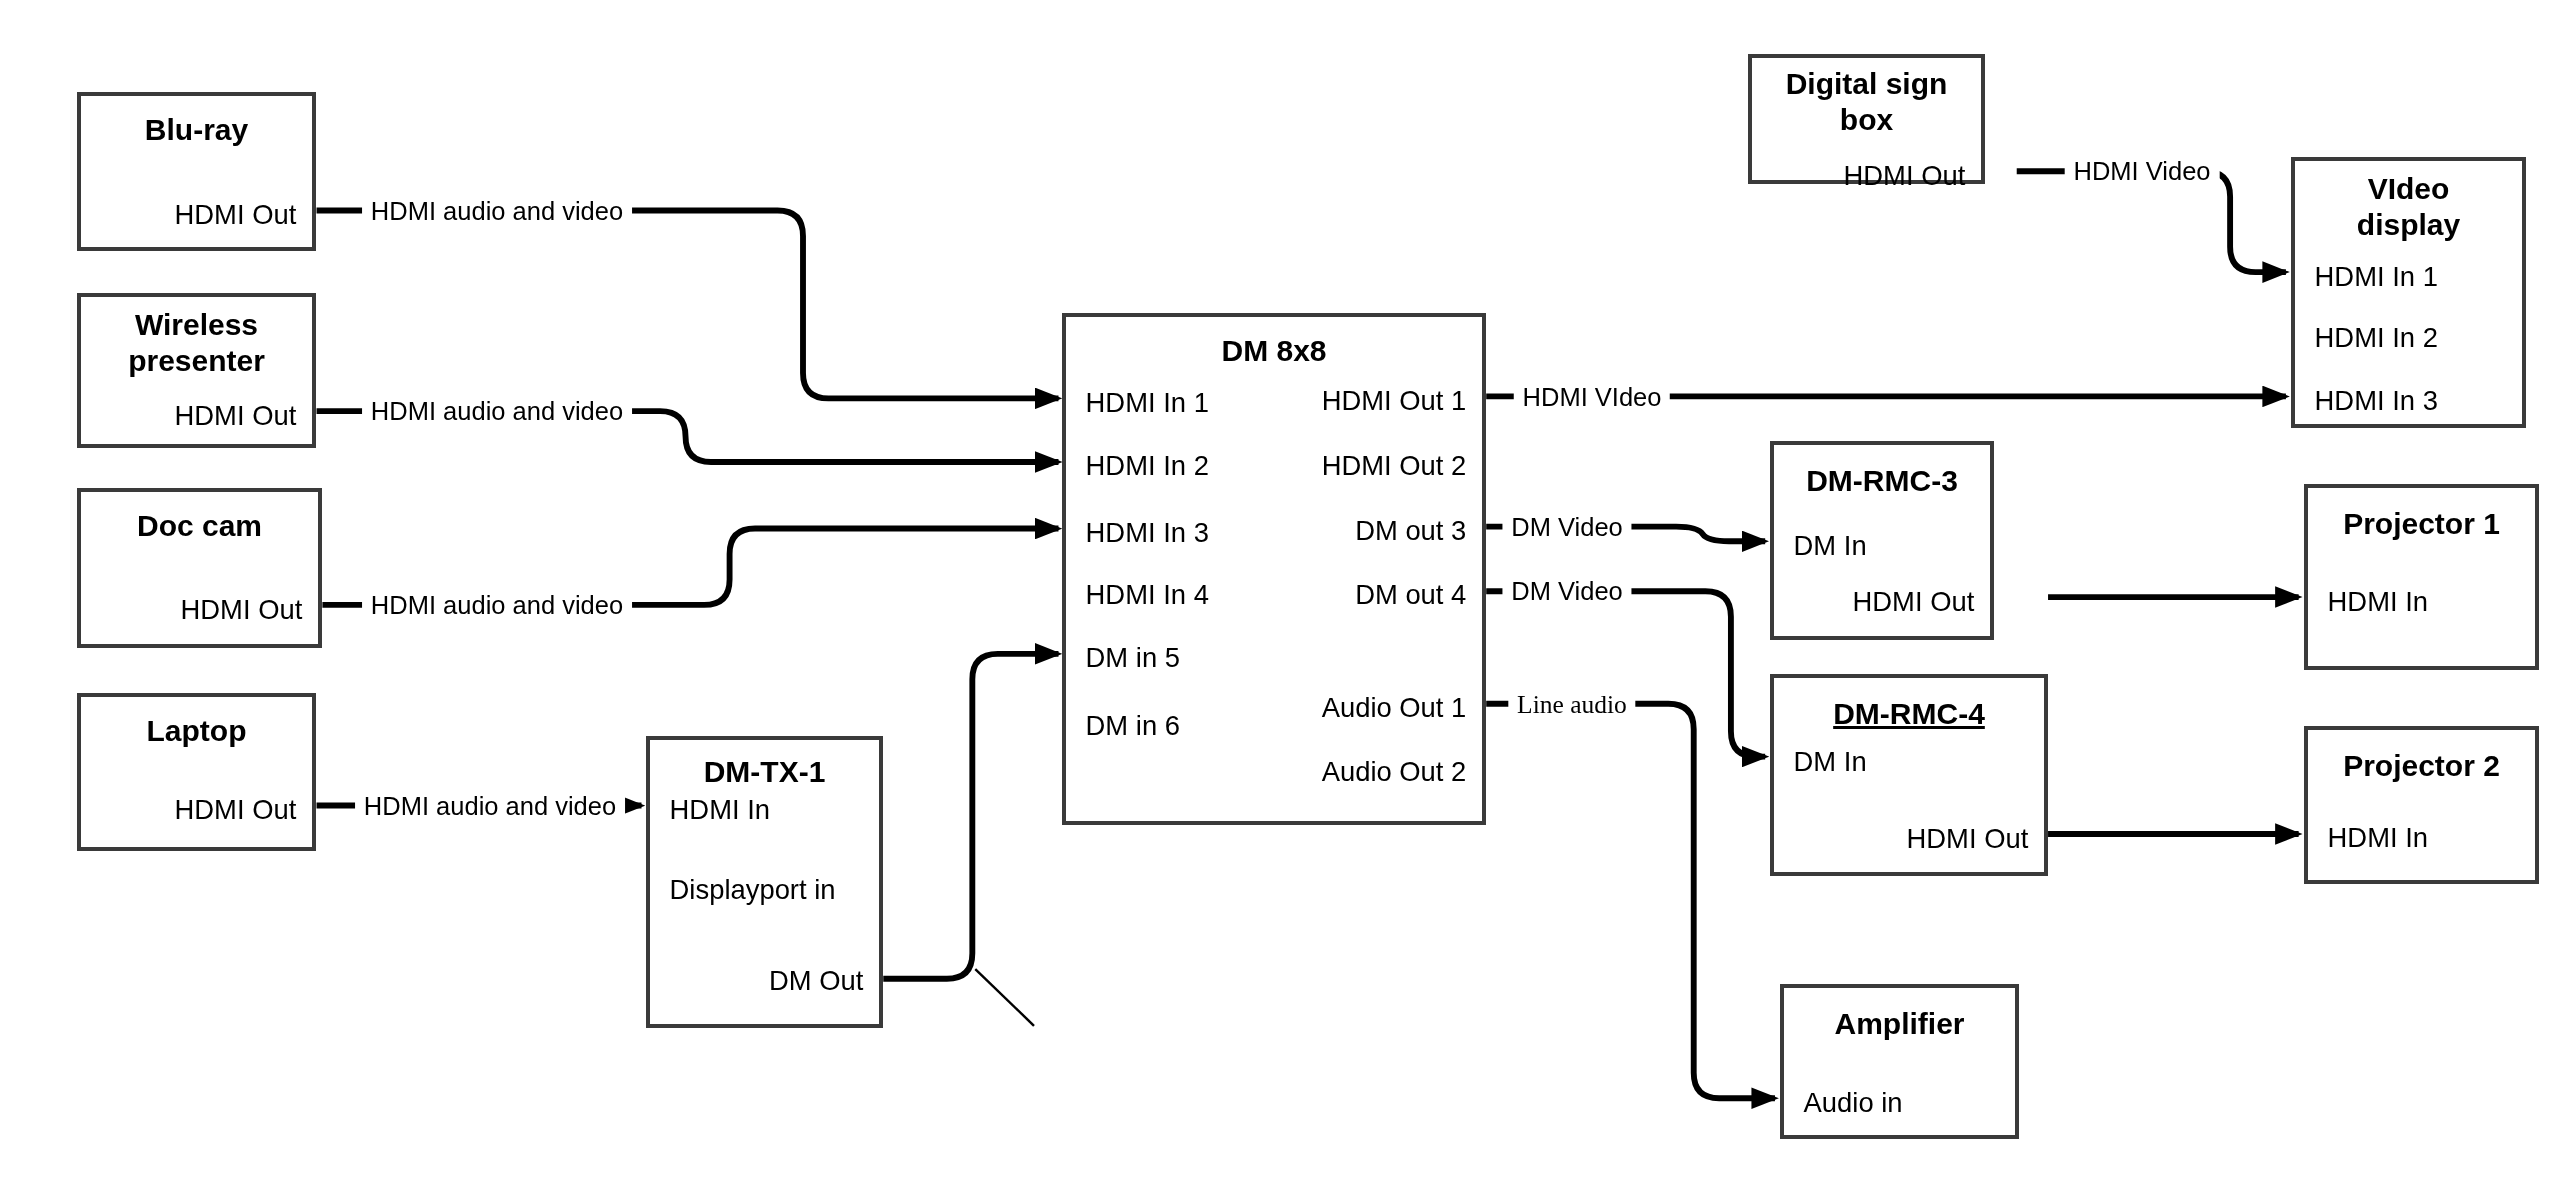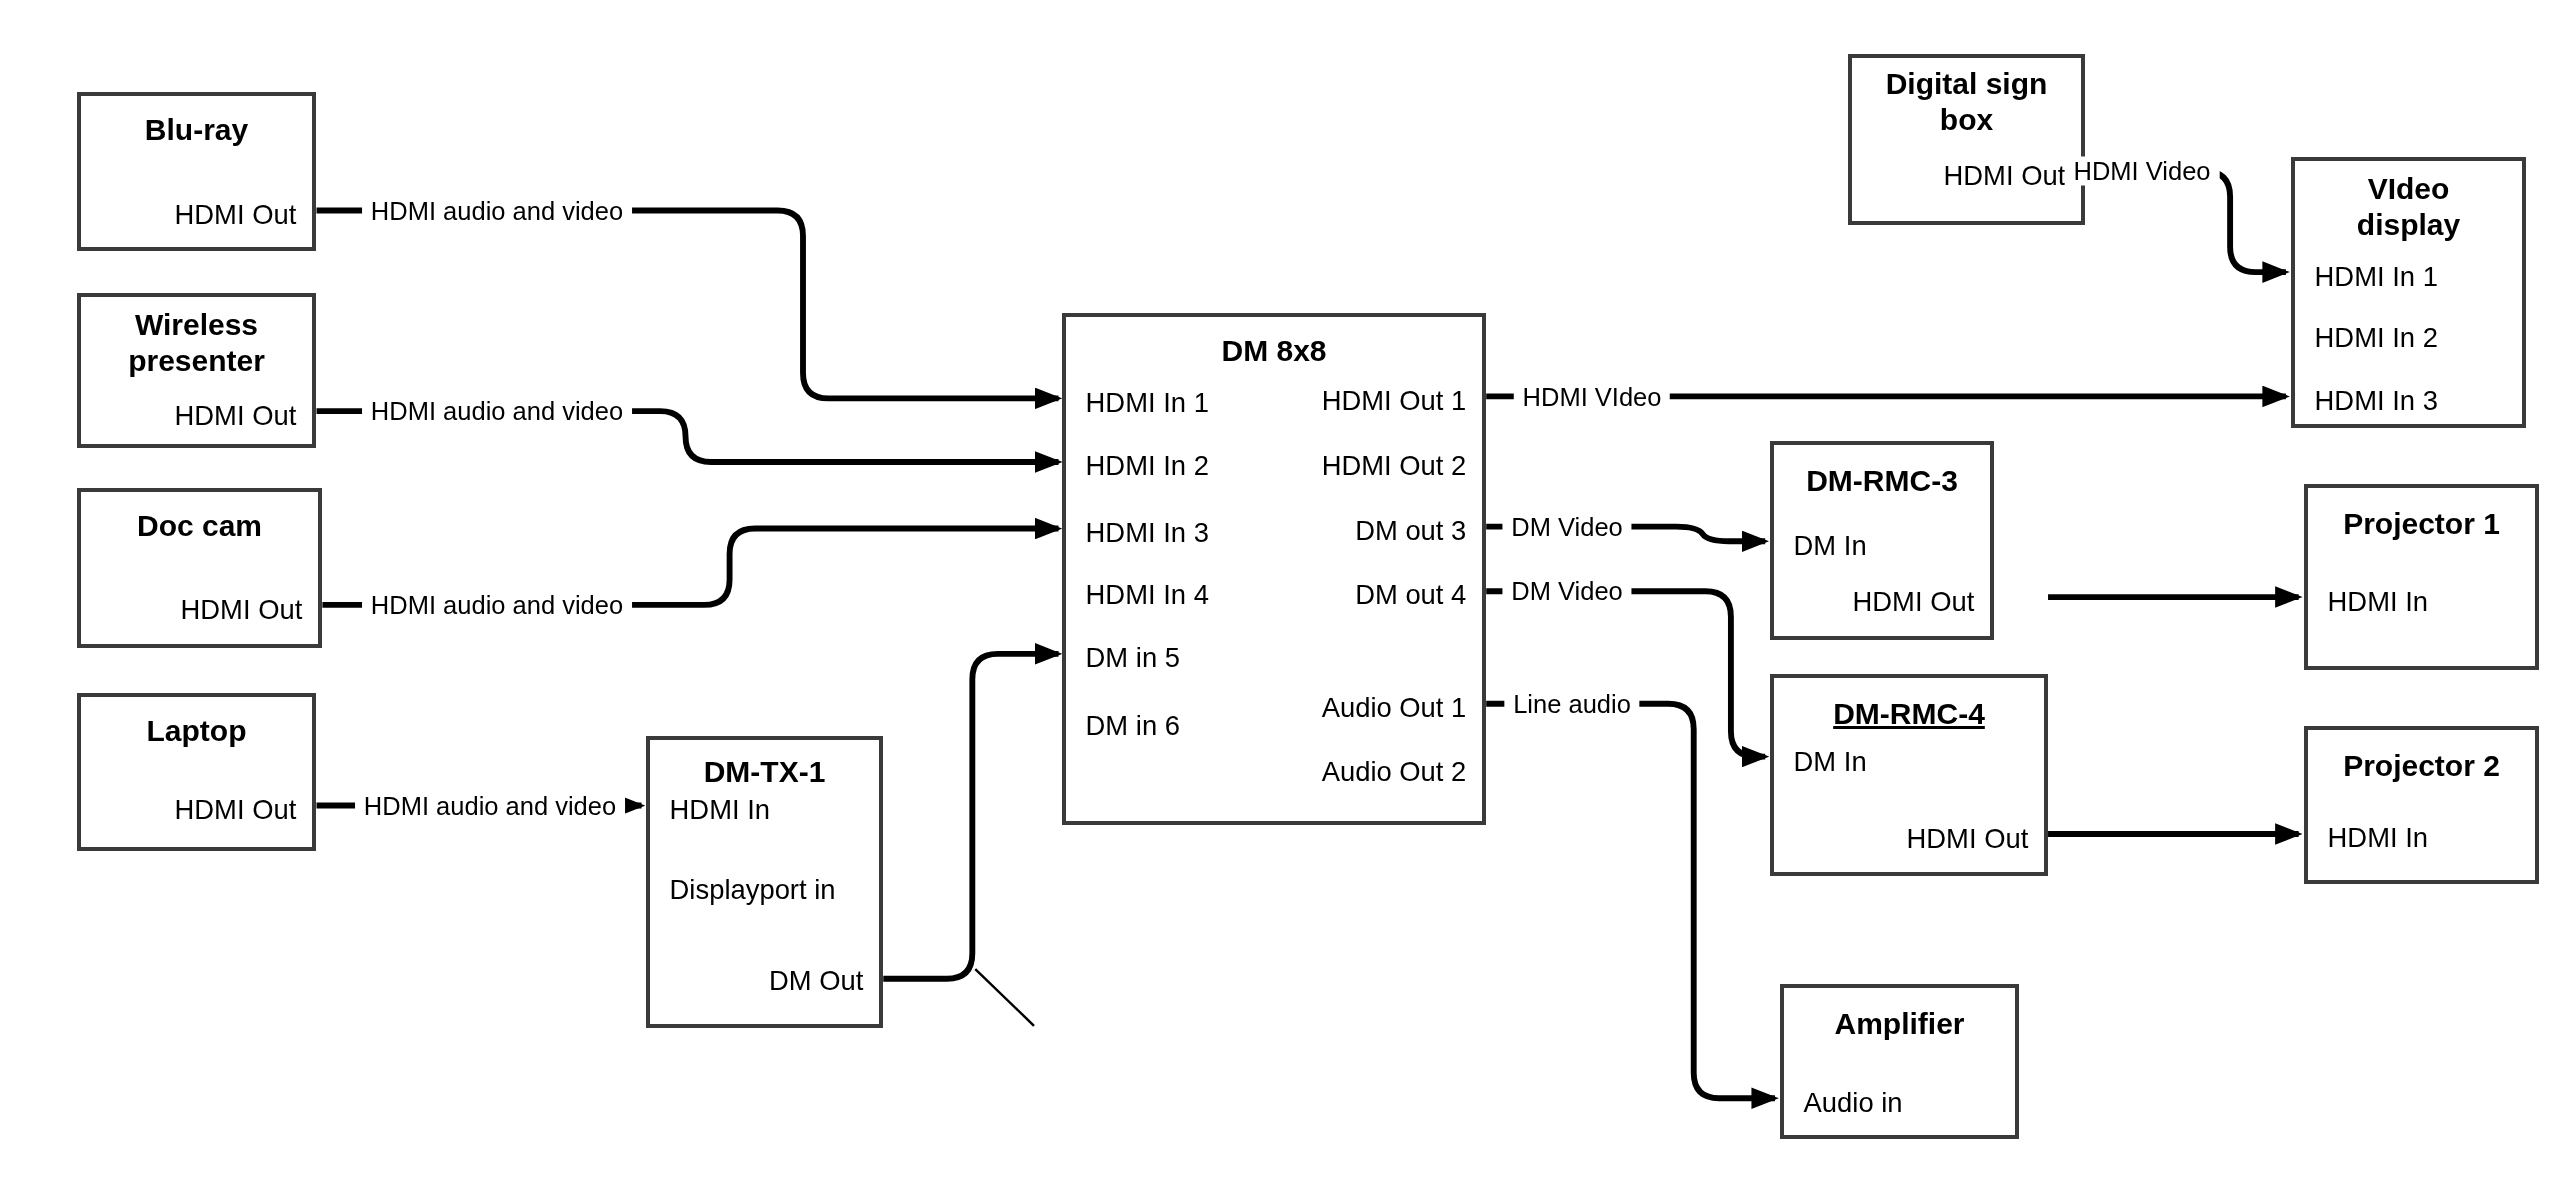--- a/index.html
+++ b/index.html
@@ -84,21 +84,21 @@
     <div class="port pl" style="top:325px;">DM in 5</div>
     <div class="port pl" style="top:393px;">DM in 6</div>
     <div class="port pr" style="top:68px;">HDMI Out 1</div>
     <div class="port pr" style="top:133px;">HDMI Out 2</div>
     <div class="port pr" style="top:198px;">DM out 3</div>
     <div class="port pr" style="top:262px;">DM out 4</div>
     <div class="port pr" style="top:375px;">Audio Out 1</div>
     <div class="port pr" style="top:439px;">Audio Out 2</div>
   </div>
 
-  <div class="node" style="left:1848px; top:54px; width:237px; height:171px;">
+  <div class="node" style="left:1748px; top:54px; width:237px; height:130px;">
     <div class="title" style="top:7.8px;">Digital sign box</div>
     <div class="port pr" style="top:102px;">HDMI Out</div>
   </div>
 
   <div class="node" style="left:2291px; top:157px; width:235px; height:271px;">
     <div class="title narrow" style="top:9.8px;">VIdeo display</div>
     <div class="port pl" style="top:100px;">HDMI In 1</div>
     <div class="port pl" style="top:161px;">HDMI In 2</div>
     <div class="port pl" style="top:224px;">HDMI In 3</div>
   </div>
@@ -132,16 +132,16 @@
 
 
   <div class="wire-label" style="left:497px;  top:211px;">HDMI audio and video</div>
   <div class="wire-label" style="left:497px;  top:411px;">HDMI audio and video</div>
   <div class="wire-label" style="left:497px;  top:605px;">HDMI audio and video</div>
   <div class="wire-label" style="left:490px;  top:806px;">HDMI audio and video</div>
   <div class="wire-label" style="left:1592px; top:397px;">HDMI VIdeo</div>
   <div class="wire-label" style="left:2142px; top:171px;">HDMI Video</div>
   <div class="wire-label" style="left:1567px; top:527px;">DM Video</div>
   <div class="wire-label" style="left:1567px; top:591px;">DM Video</div>
-  <div class="wire-label" style="left:1572px; top:704px;">Line audio</div>
+  <div class="wire-label" style="left:1572px; top:704px;font-family:Liberation Serif, serif;">Line audio</div>
 
 </div>
 
 
 </body></html>

